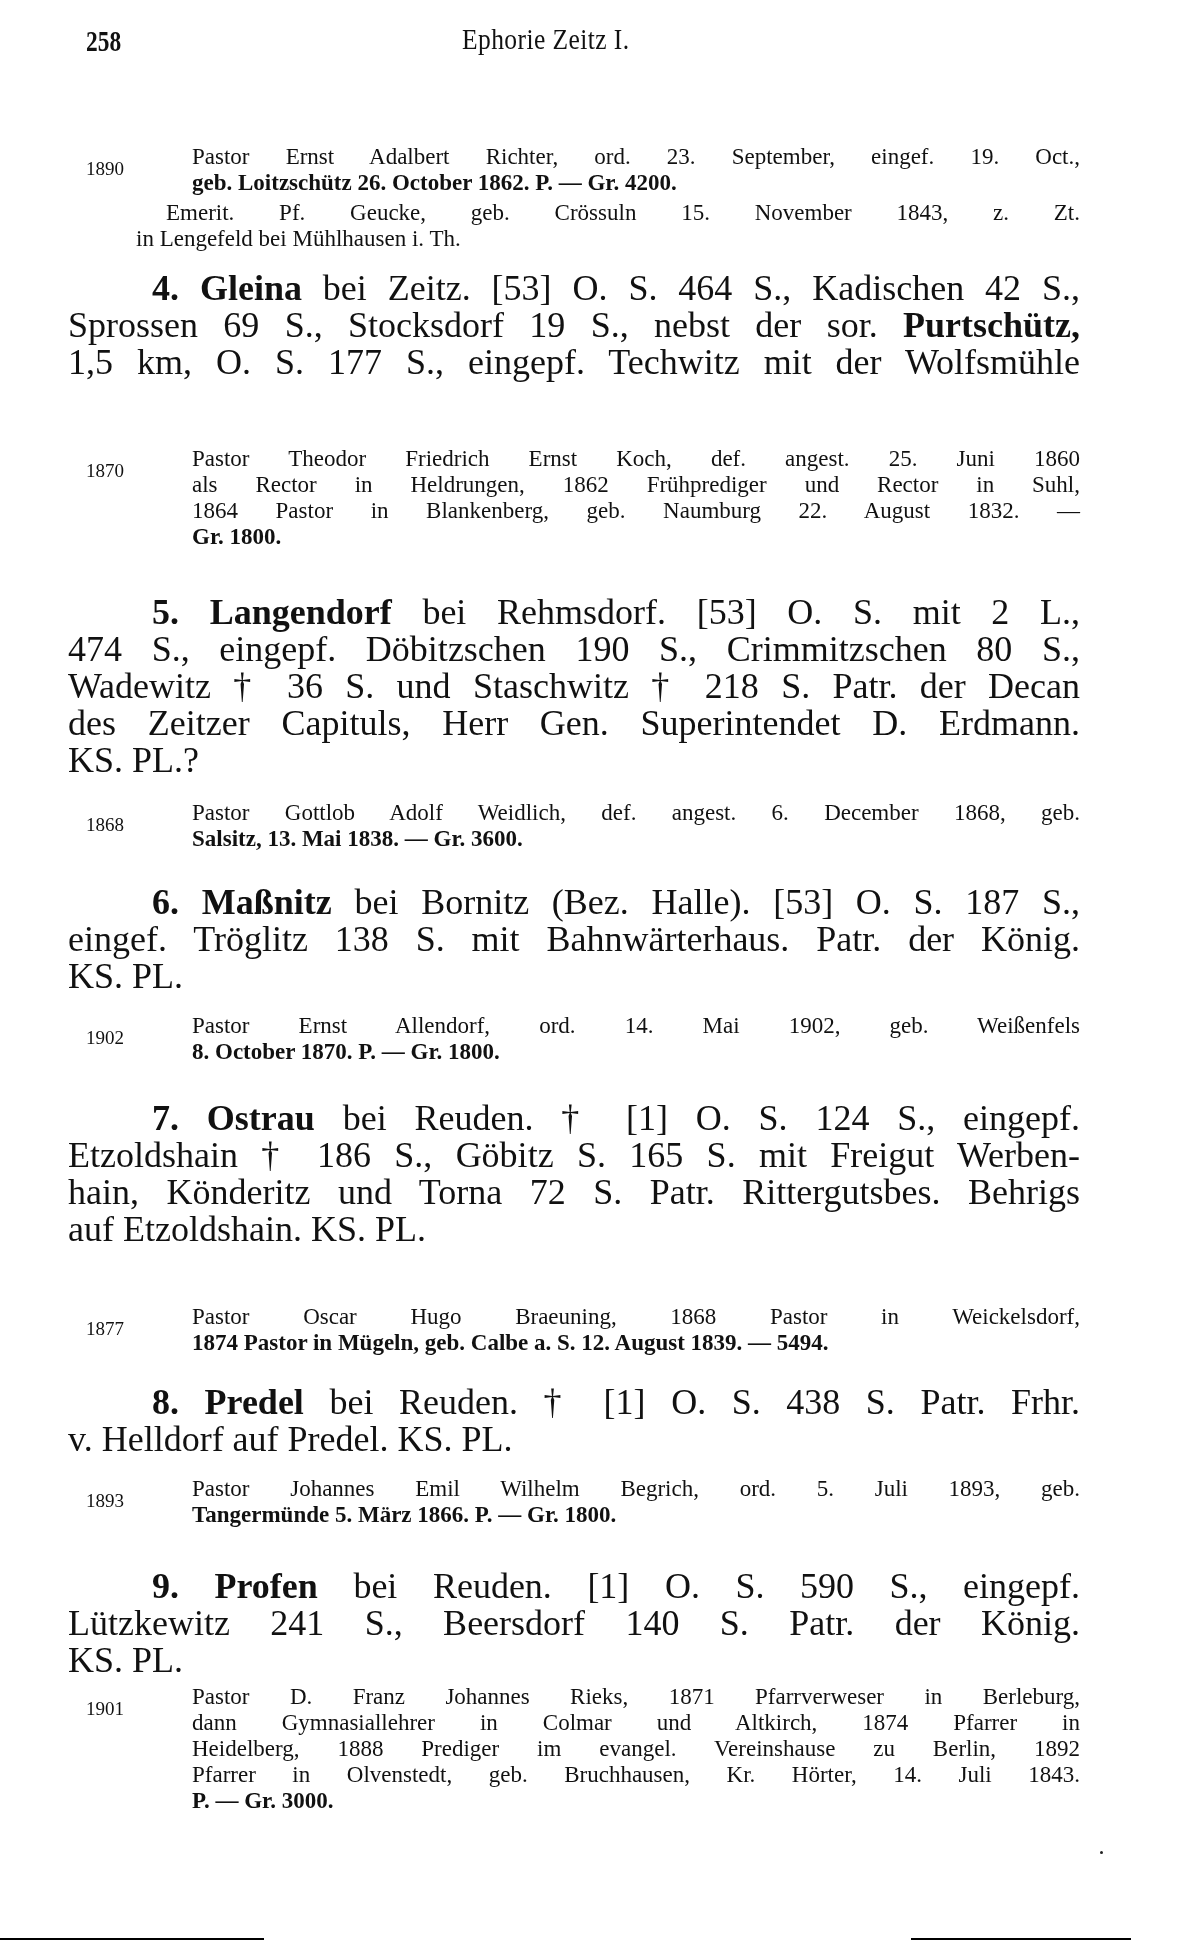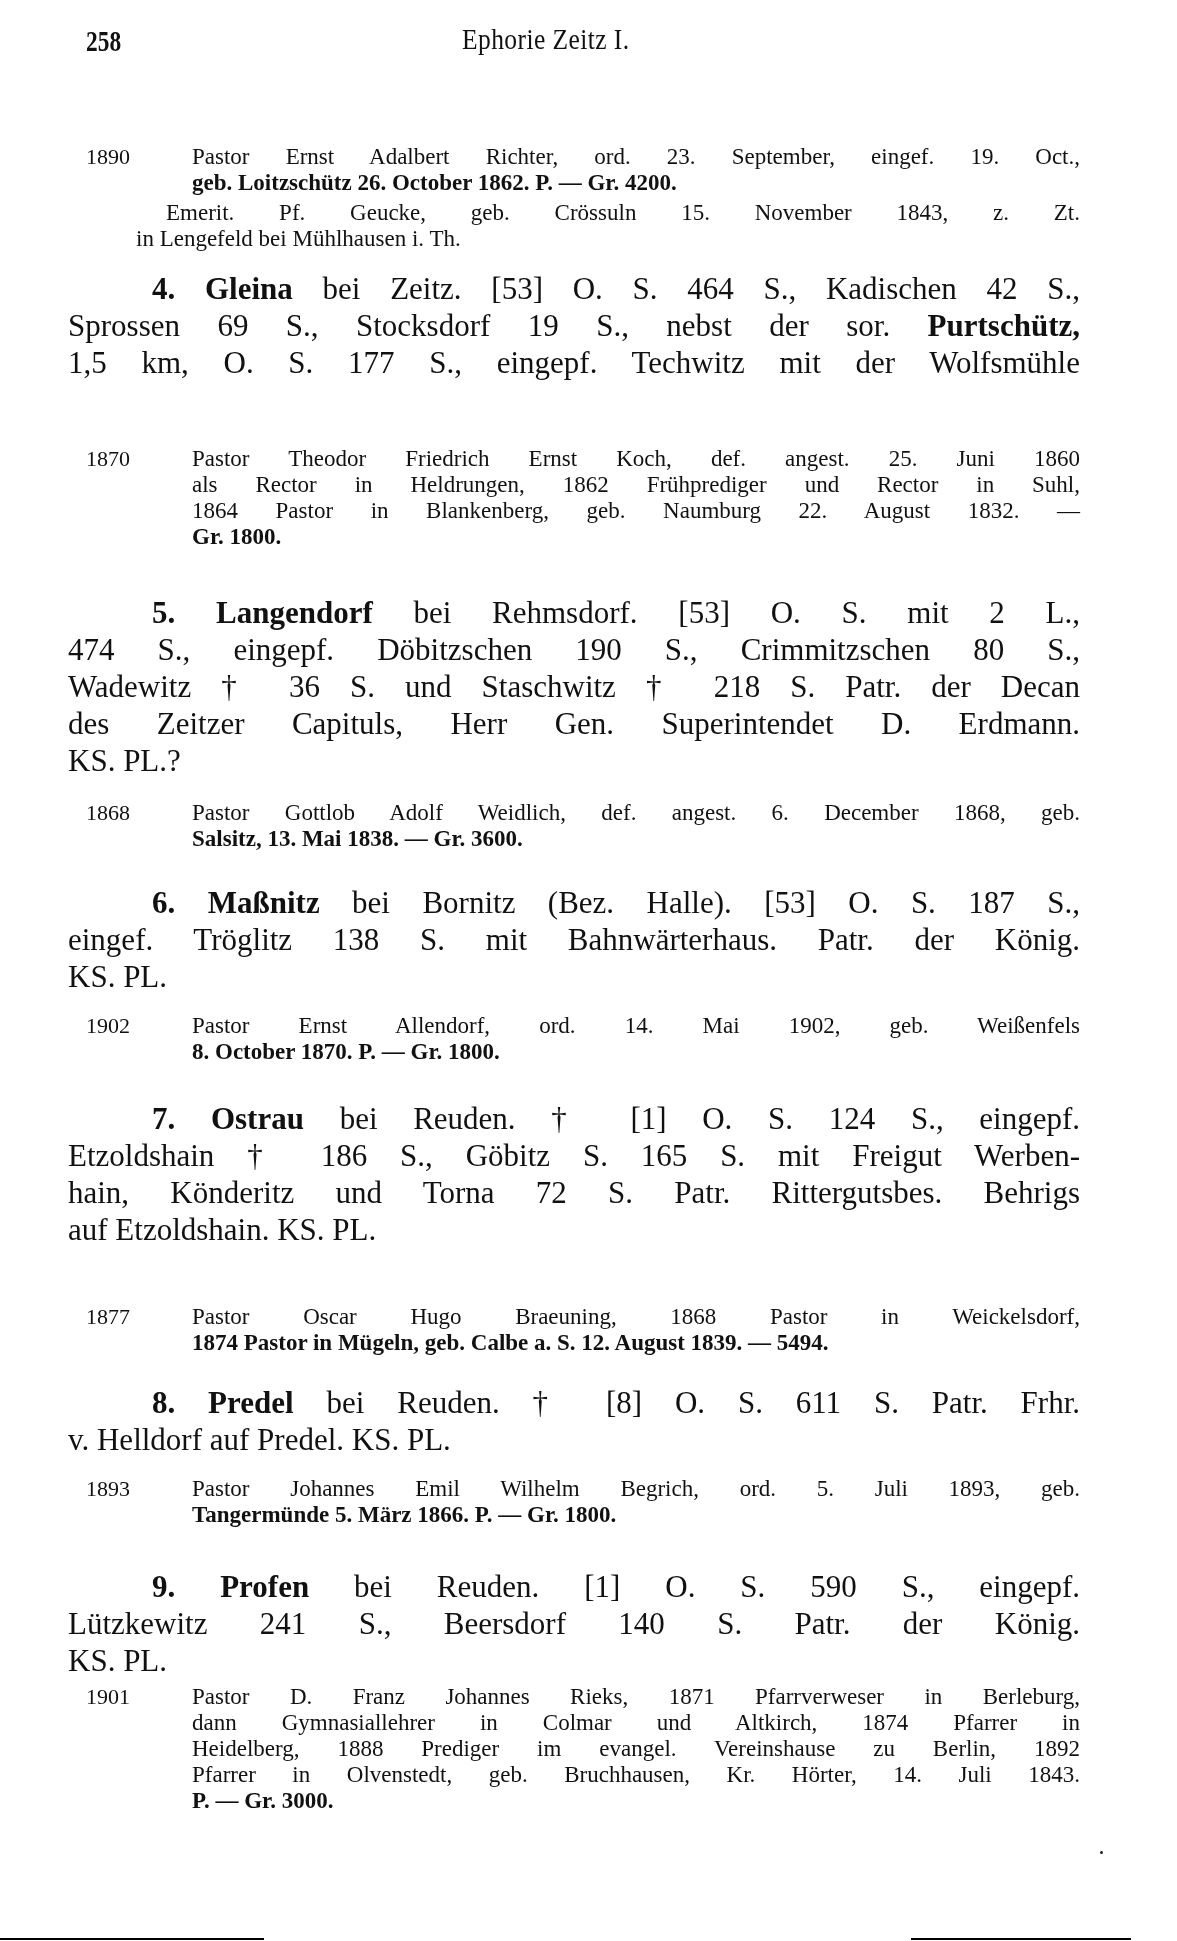--- a/index.html
+++ b/index.html
@@ -54,23 +54,23 @@
       position: absolute;
       left: 86px;
       width: 1000px;
       font-family: "Liberation Serif", serif;
       font-size: 23px;
       line-height: 26px;
     }
     .entry .year {
       position: absolute;
       left: 0;
-      top: 0;
+      top: 12px;
       width: 80px;
-      font-size: 22px;
+      font-size: 19px;
     }
     .entry .text {
       position: absolute;
       left: 82px;
       width: 912px;
       text-align: justify;
       text-align-last: left;
       white-space: normal;
     }
     .entry .line {
@@ -95,21 +95,21 @@
     .emerit .line { display: block; white-space: nowrap; text-align-last: justify; }
     .emerit .line.indent { padding-left: 30px; }
     .emerit .line.last { text-align-last: left; }
 
     
     .parish {
       position: absolute;
       left: 68px;
       width: 1012px;
       font-family: "Liberation Serif", serif;
-      font-size: 31px;
+      font-size: 36px;
       line-height: 37px;
     }
     .parish .line {
       display: block;
       white-space: nowrap;
       text-align: justify;
       text-align-last: justify;
     }
     .parish .line.first { padding-left: 84px; }
     .parish .line.last { text-align-last: left; }
@@ -208,21 +208,21 @@
 
   <div class="entry" style="top:1304px;">
     <span class="year">1877</span>
     <div class="text">
       <span class="line">Pastor Oscar Hugo Braeuning, 1868 Pastor in Weickelsdorf,</span>
       <span class="line last">1874 Pastor in Mügeln, geb. Calbe a. S. 12. August 1839. — 5494.</span>
     </div>
   </div>
 
   <div class="parish" style="top:1384px;">
-    <span class="line first"><span class="num">8.</span> <span class="name">Predel</span> <span>bei Reuden.  † [8] O. S. 611 S. Patr. Frhr.</span></span>
+    <span class="line first"><span class="num">8.</span> <span class="name">Predel</span> <span>bei Reuden.  † [1] O. S. 438 S. Patr. Frhr.</span></span>
     <span class="line last">v. Helldorf auf Predel.  KS.  PL.</span>
   </div>
 
   <div class="entry" style="top:1476px;">
     <span class="year">1893</span>
     <div class="text">
       <span class="line">Pastor Johannes Emil Wilhelm Begrich, ord. 5. Juli 1893, geb.</span>
       <span class="line last">Tangermünde 5. März 1866.  P. — Gr. 1800.</span>
     </div>
   </div>

